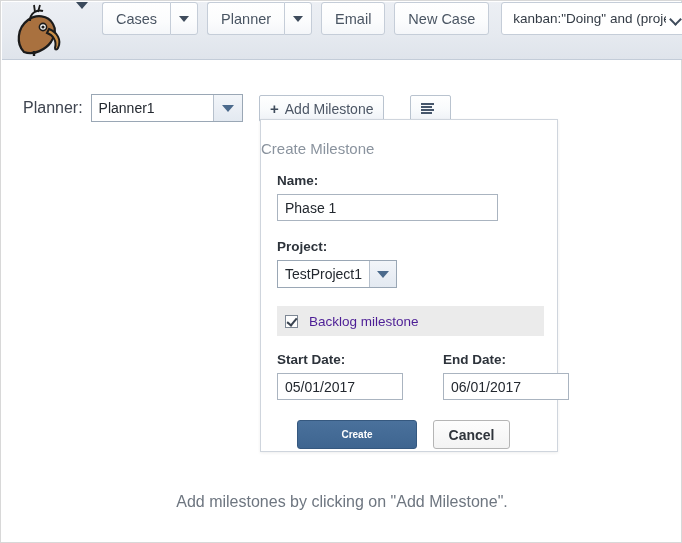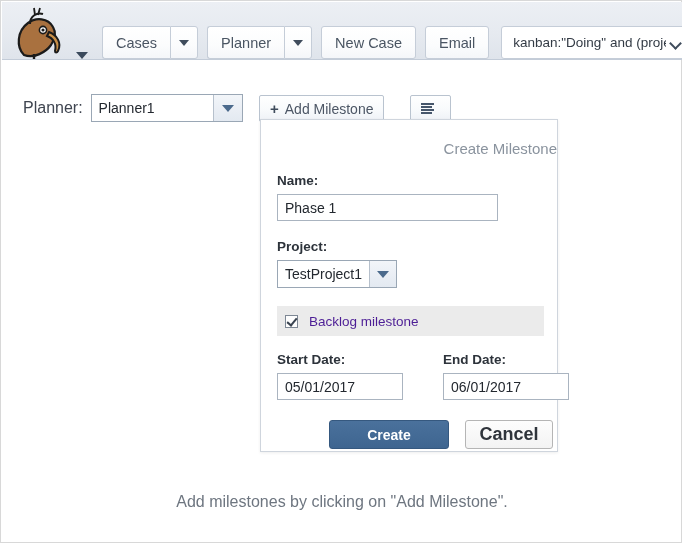--- a/index.html
+++ b/index.html
@@ -28,21 +28,21 @@
   
   #toolbar {
     position: absolute;
     left: 1px; top: 1px;
     width: 680px;
     height: 58px;
     box-sizing: border-box;
     background: linear-gradient(to bottom, #eceff4 0%, #e6eaf0 55%, #dfe4eb 100%);
     border-bottom: 1px solid #c3ccd8;
     display: flex;
-    align-items: flex-end;
+    align-items: flex-start;
     padding-left: 8px;
   }
 
   
   #logo-wrap {
     width: 64px; height: 54px;
     position: relative;
     flex: 0 0 auto;
     margin-right: 2px;
   }
@@ -238,21 +238,21 @@
     position: absolute;
     left: 259px; top: 118px;
     width: 298px;
     height: 333px;
     box-sizing: border-box;
     background: #ffffff;
     border: 1px solid #cfd5dd;
     box-shadow: 0 1px 3px rgba(0,0,0,0.07);
   }
   #dialog-title {
-    text-align: right;
+    text-align: left;
     font-size: 15px;
     color: #8a939e;
     margin-top: 20px;
   }
   .field-label {
     font-size: 13.5px;
     font-weight: bold;
     color: #2d333b;
     margin: 0 0 6px 16px;
   }
@@ -356,36 +356,35 @@
     align-items: center;
     margin-top: 20px;
     margin-left: 36px;
   }
   #create-button {
     width: 120px; height: 29px;
     background: linear-gradient(to bottom, #4a719c 0%, #3e6590 100%);
     border: 1px solid #35587f;
     border-radius: 3px;
     color: #ffffff;
-    font-size: 14px;
+    font-size: 10px;
     font-weight: bold;
     display: flex;
     align-items: center;
     justify-content: center;
     box-sizing: border-box;
     cursor: default;
-    margin-left: 32px;
   }
   #cancel-button {
-    width: 88px; height: 29px;
+    width: 77px; height: 29px;
     background: linear-gradient(to bottom, #fdfdfd 0%, #f3f3f3 100%);
     border: 1px solid #b5b5b5;
     border-radius: 3px;
     color: #2f343b;
-    font-size: 18px;
+    font-size: 14px;
     font-weight: bold;
     display: flex;
     align-items: center;
     justify-content: center;
     box-sizing: border-box;
     margin-left: 16px;
     cursor: default;
   }
 
   
@@ -434,25 +433,25 @@
     </div>
 
     <div class="tb-group split">
       <div class="tb-btn">Planner</div>
       <div class="tb-caret-btn">
         <span class="caret-sm"></span>
       </div>
     </div>
 
     <div class="tb-group">
+      <div class="tb-btn">Email</div>
+    </div>
+
+    <div class="tb-group">
       <div class="tb-btn">New Case</div>
-    </div>
-
-    <div class="tb-group">
-      <div class="tb-btn">Email</div>
     </div>
 
     <div id="filter-box">
       <span id="filter-text" title="kanban:&quot;Doing&quot; and (project:">kanban:"Doing" and (project:</span>
       <span class="chev-down"></span>
     </div>
 
   </div>
 
   <div id="planner-row">

